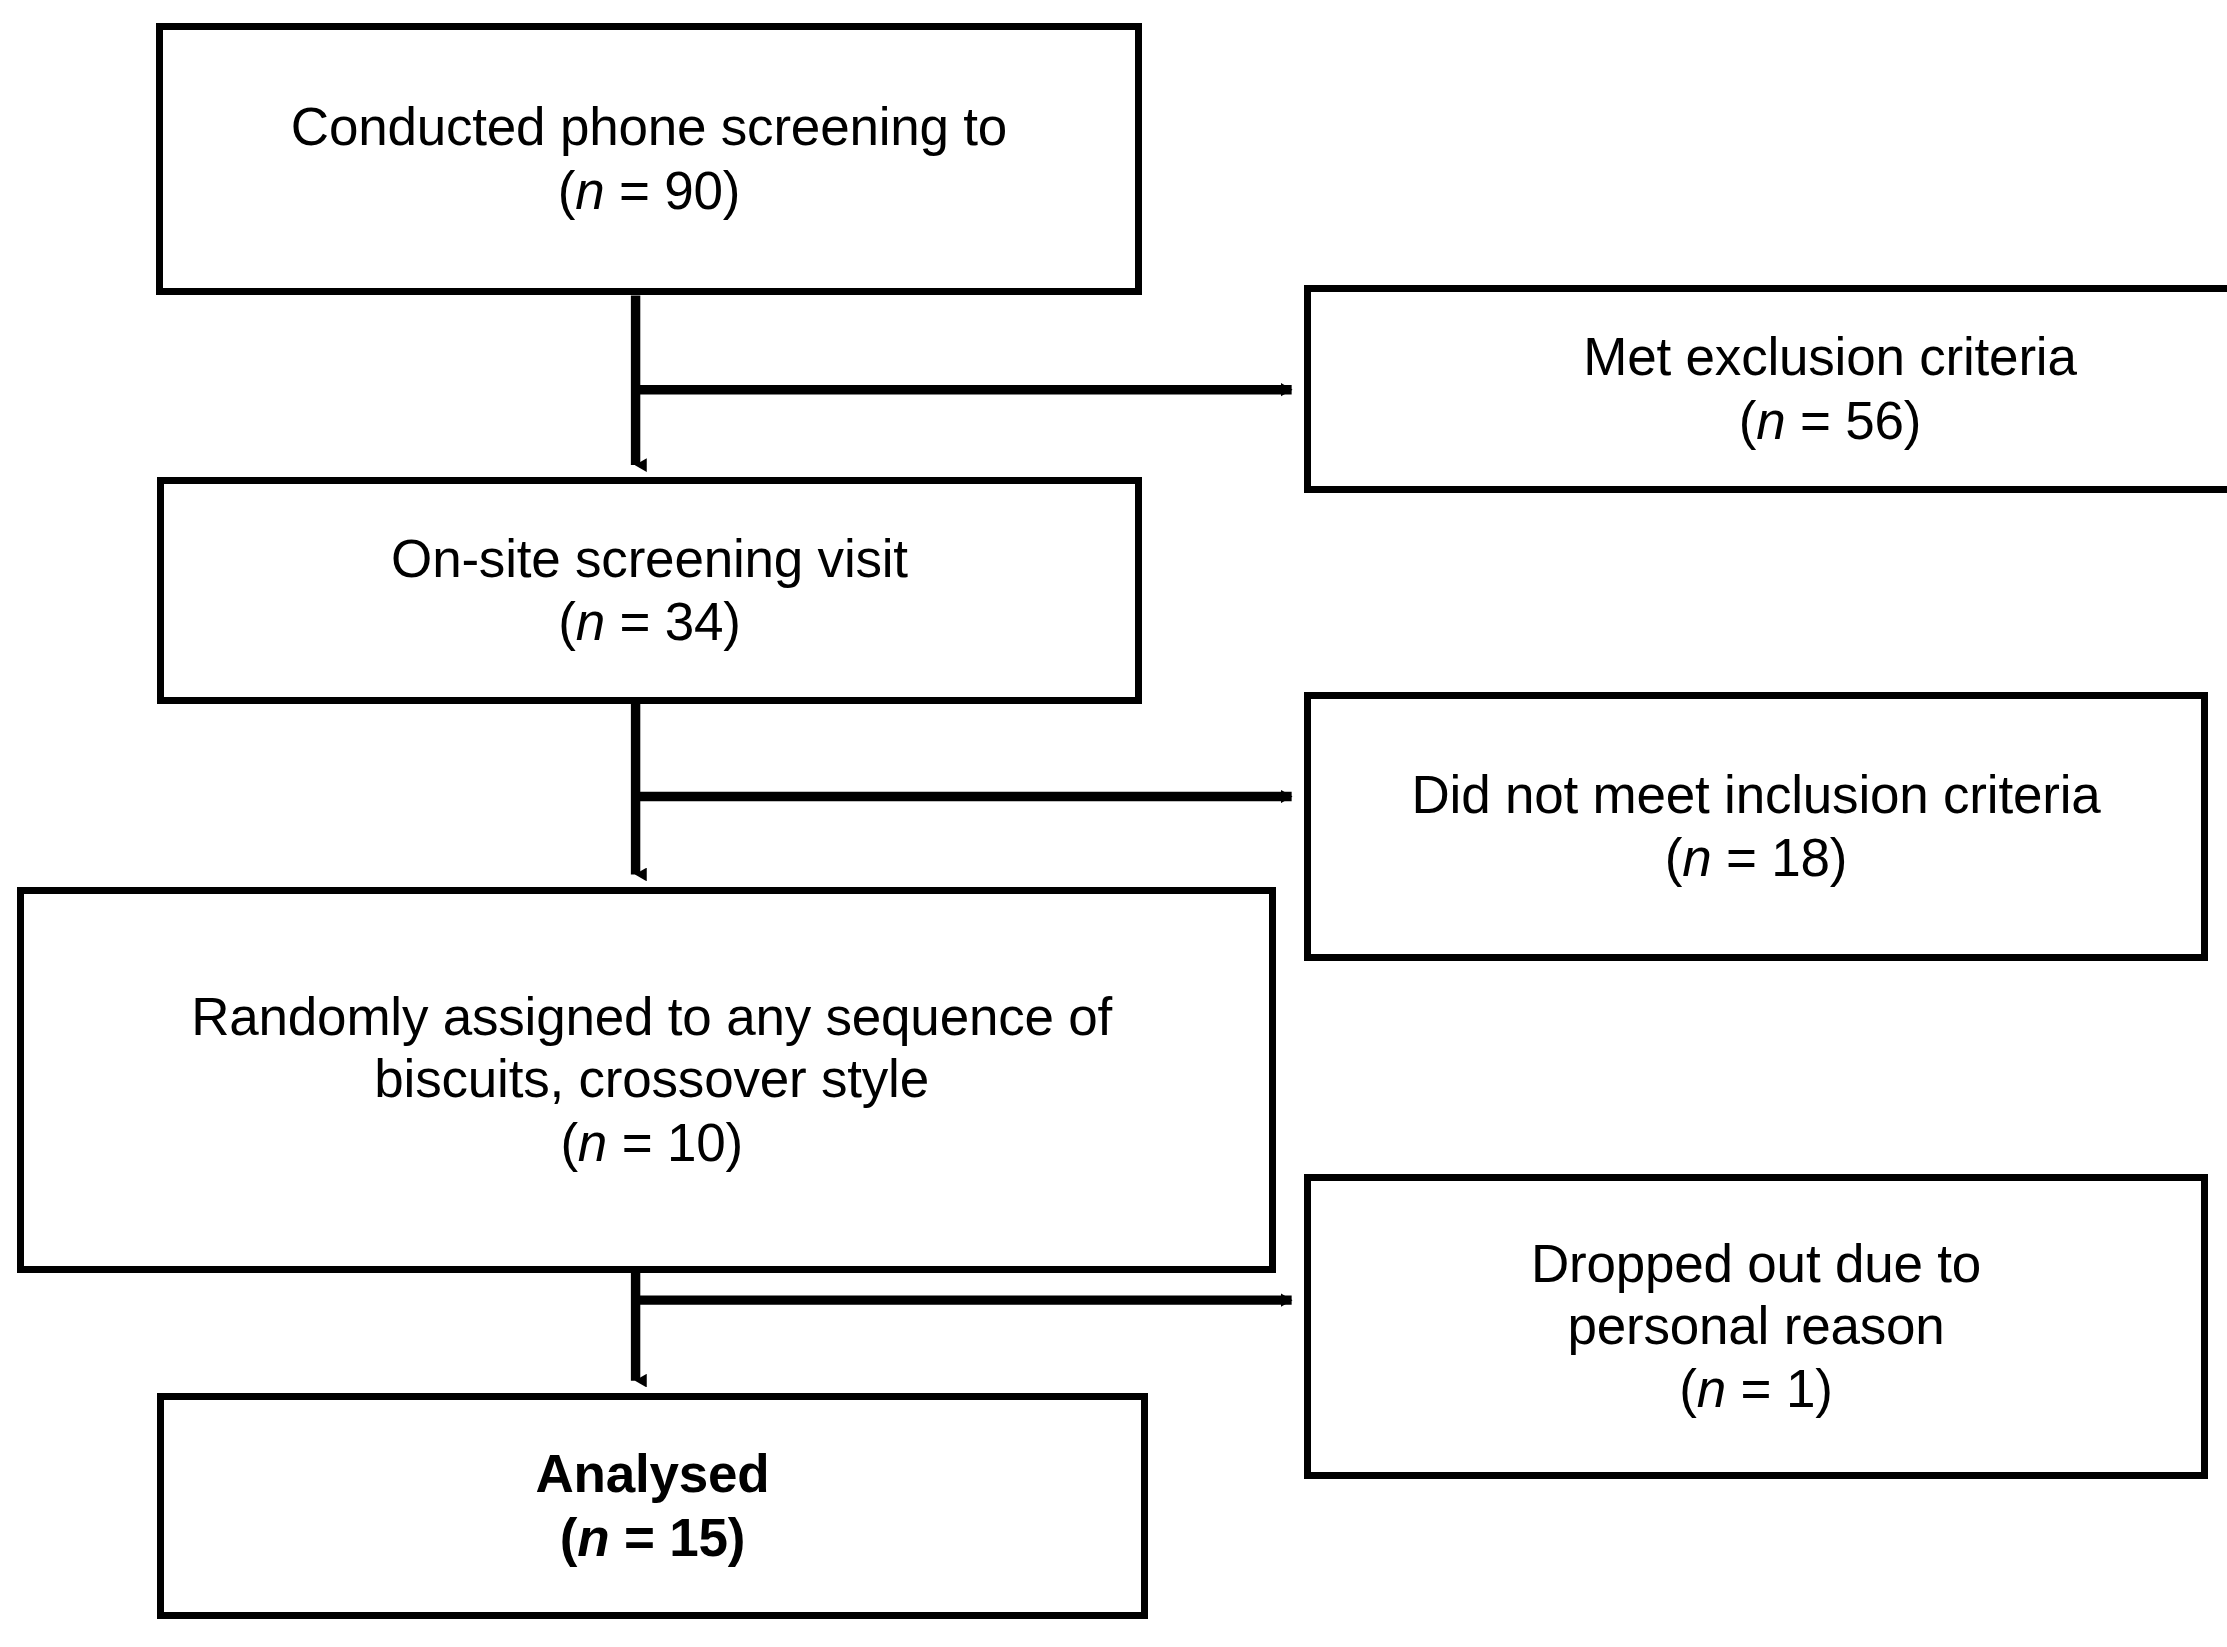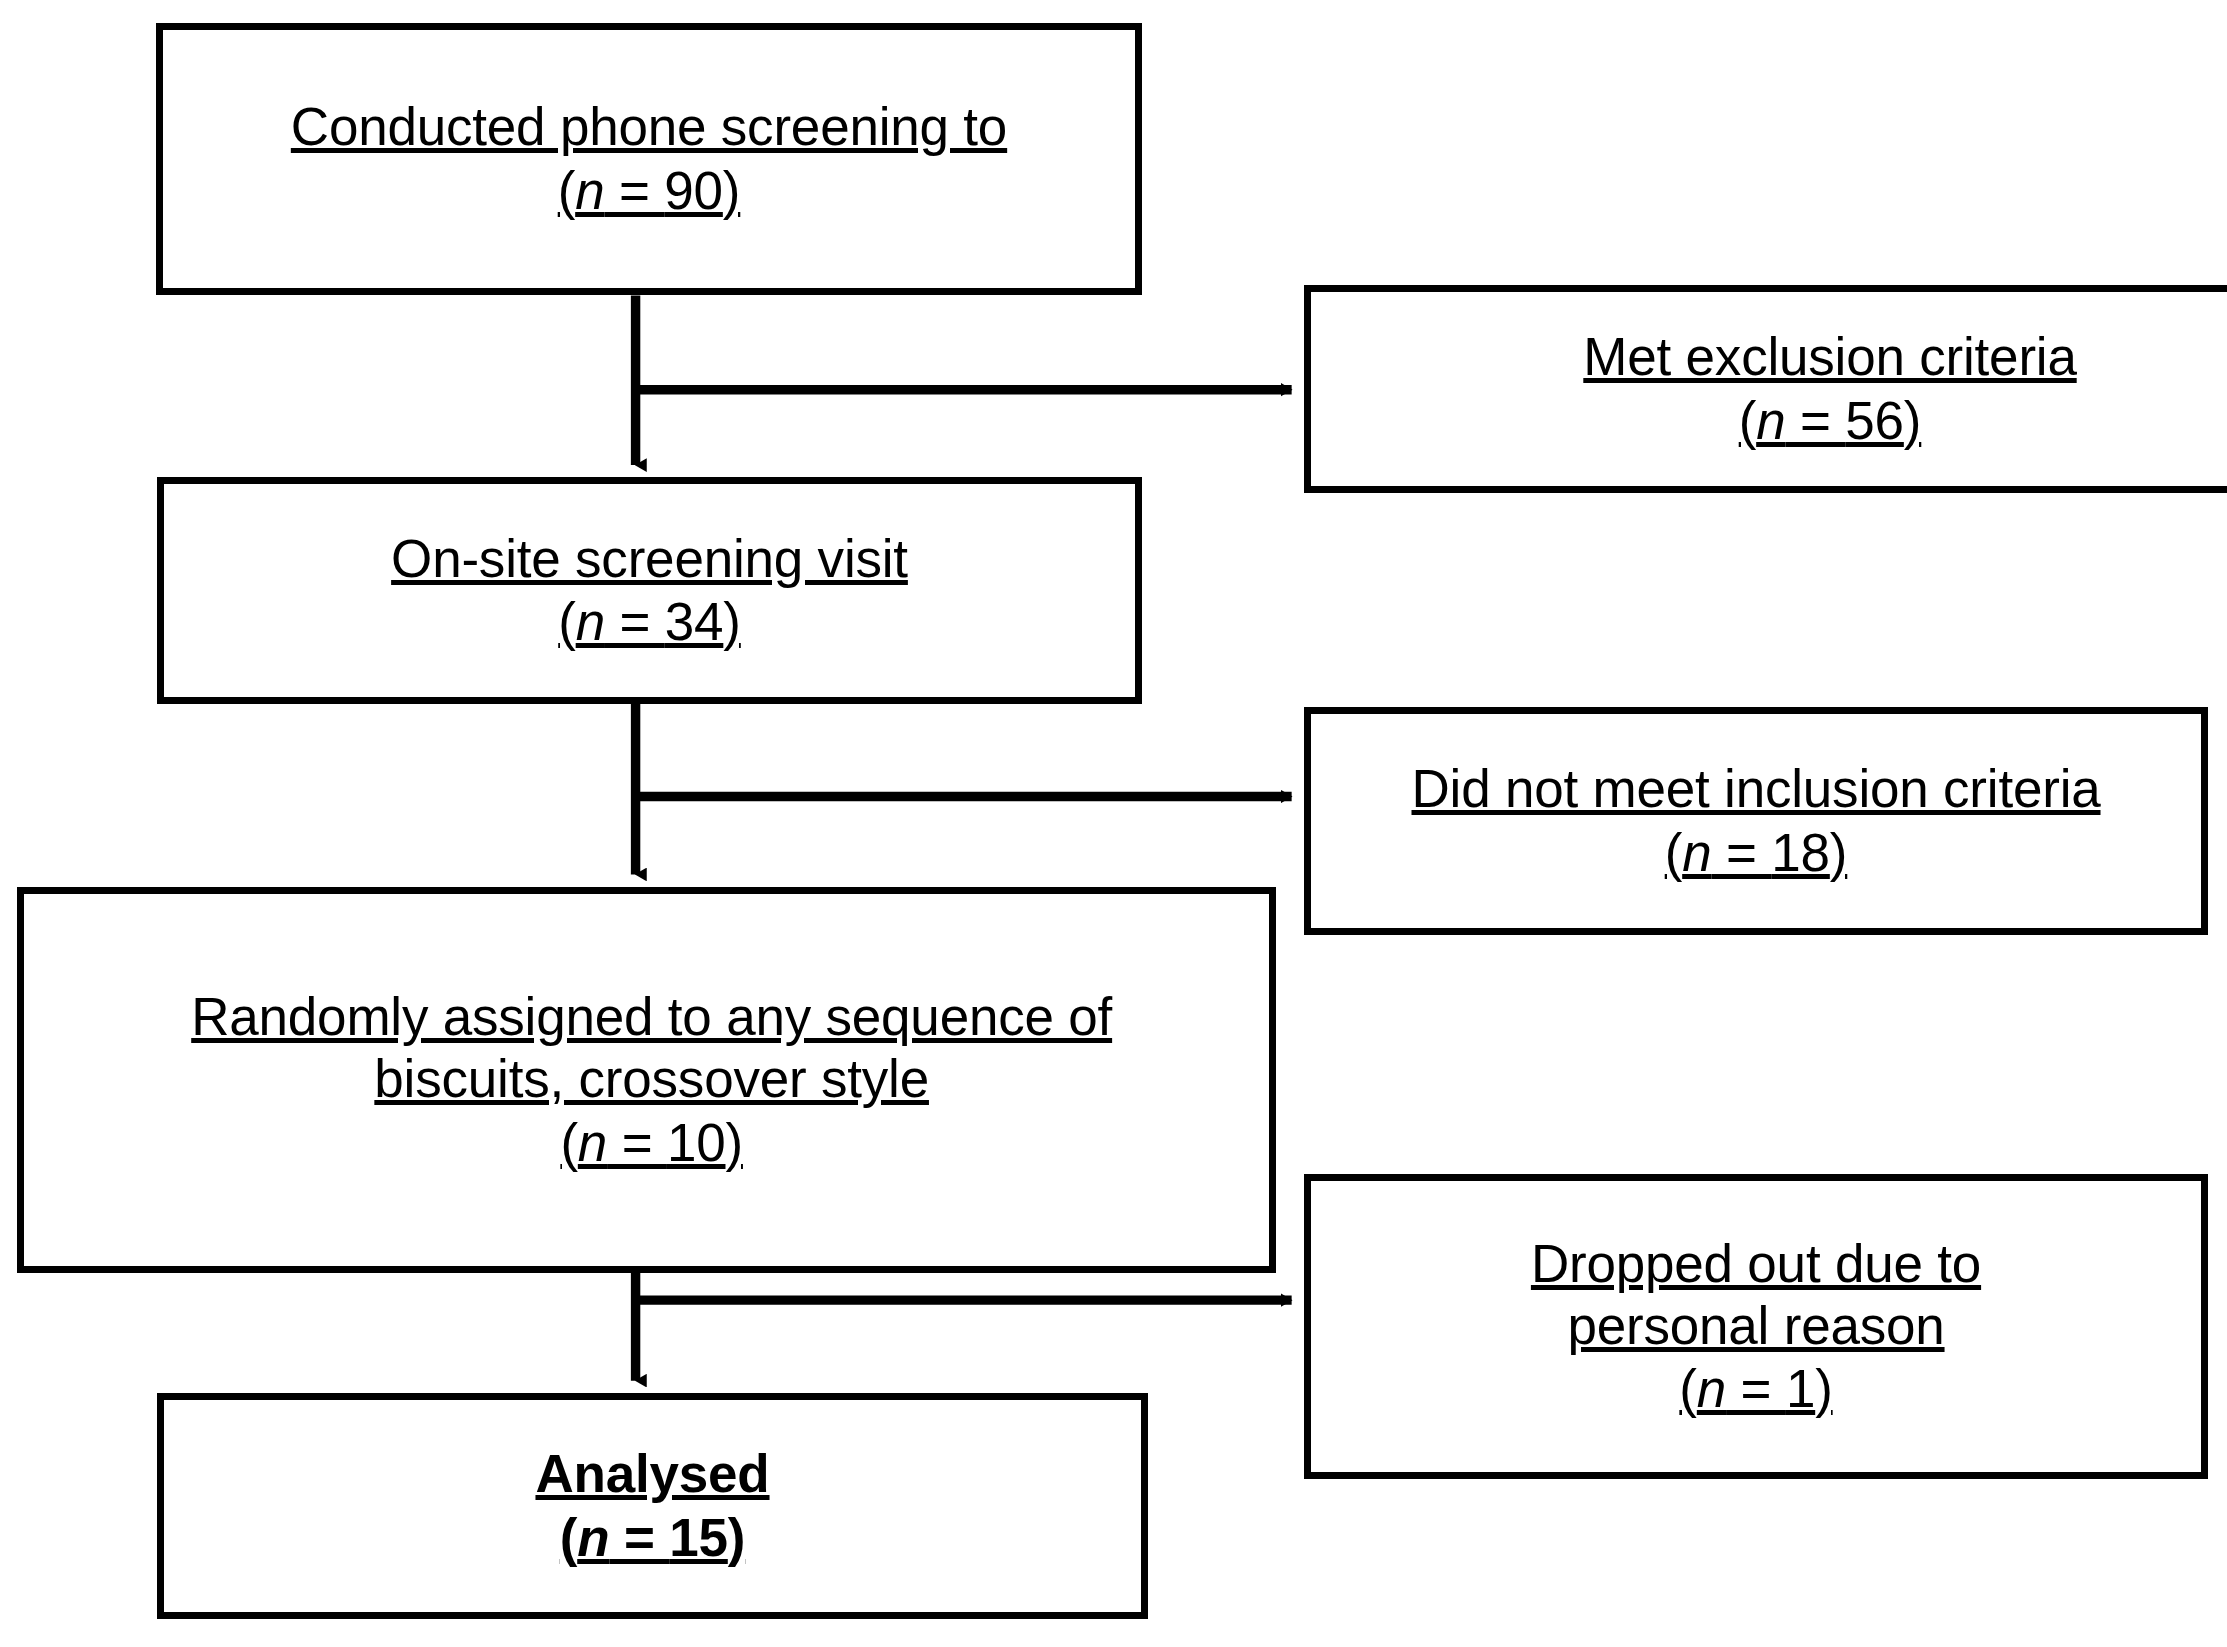--- a/index.html
+++ b/index.html
@@ -31,21 +31,20 @@
     position: absolute;
     box-sizing: border-box;
     background: #ffffff;
     border: 7.7px solid #000000;
     display: flex;
     flex-direction: column;
     align-items: center;
     justify-content: center;
     text-align: center;
     padding: 3.4px 13.7px;
-    text-decoration: underline;
   }
   .box-line {
     display: block;
     font-size: 53px;
     line-height: 1.17;
     white-space: nowrap;
     letter-spacing: -0.2px;
   }
   .box-line.count {
     margin-top: 1.7px;
@@ -112,21 +111,21 @@
     <span class="box-line count bold">(<span class="n-italic">n</span>
       = <span>15</span>)</span>
   </div>
 
   <div class="flow-box" style="left:1304px; top:285px; width:1052px; height:208px;">
     <span class="box-line">Met exclusion criteria</span>
     <span class="box-line count">(<span class="n-italic">n</span>
       = <span>56</span>)</span>
   </div>
 
-  <div class="flow-box" style="left:1304px; top:692px; width:904px; height:228px;margin-top:15px;">
+  <div class="flow-box" style="left:1304px; top:692px; width:904px; height:269px;">
     <span class="box-line">Did not meet inclusion criteria</span>
     <span class="box-line count">(<span class="n-italic">n</span>
       = <span>18</span>)</span>
   </div>
 
   <div class="flow-box" style="left:1304px; top:1174px; width:904px; height:305px;">
     <span class="box-line">Dropped out due to</span>
     <span class="box-line">personal reason</span>
     <span class="box-line count">(<span class="n-italic">n</span>
       = <span>1</span>)</span>

